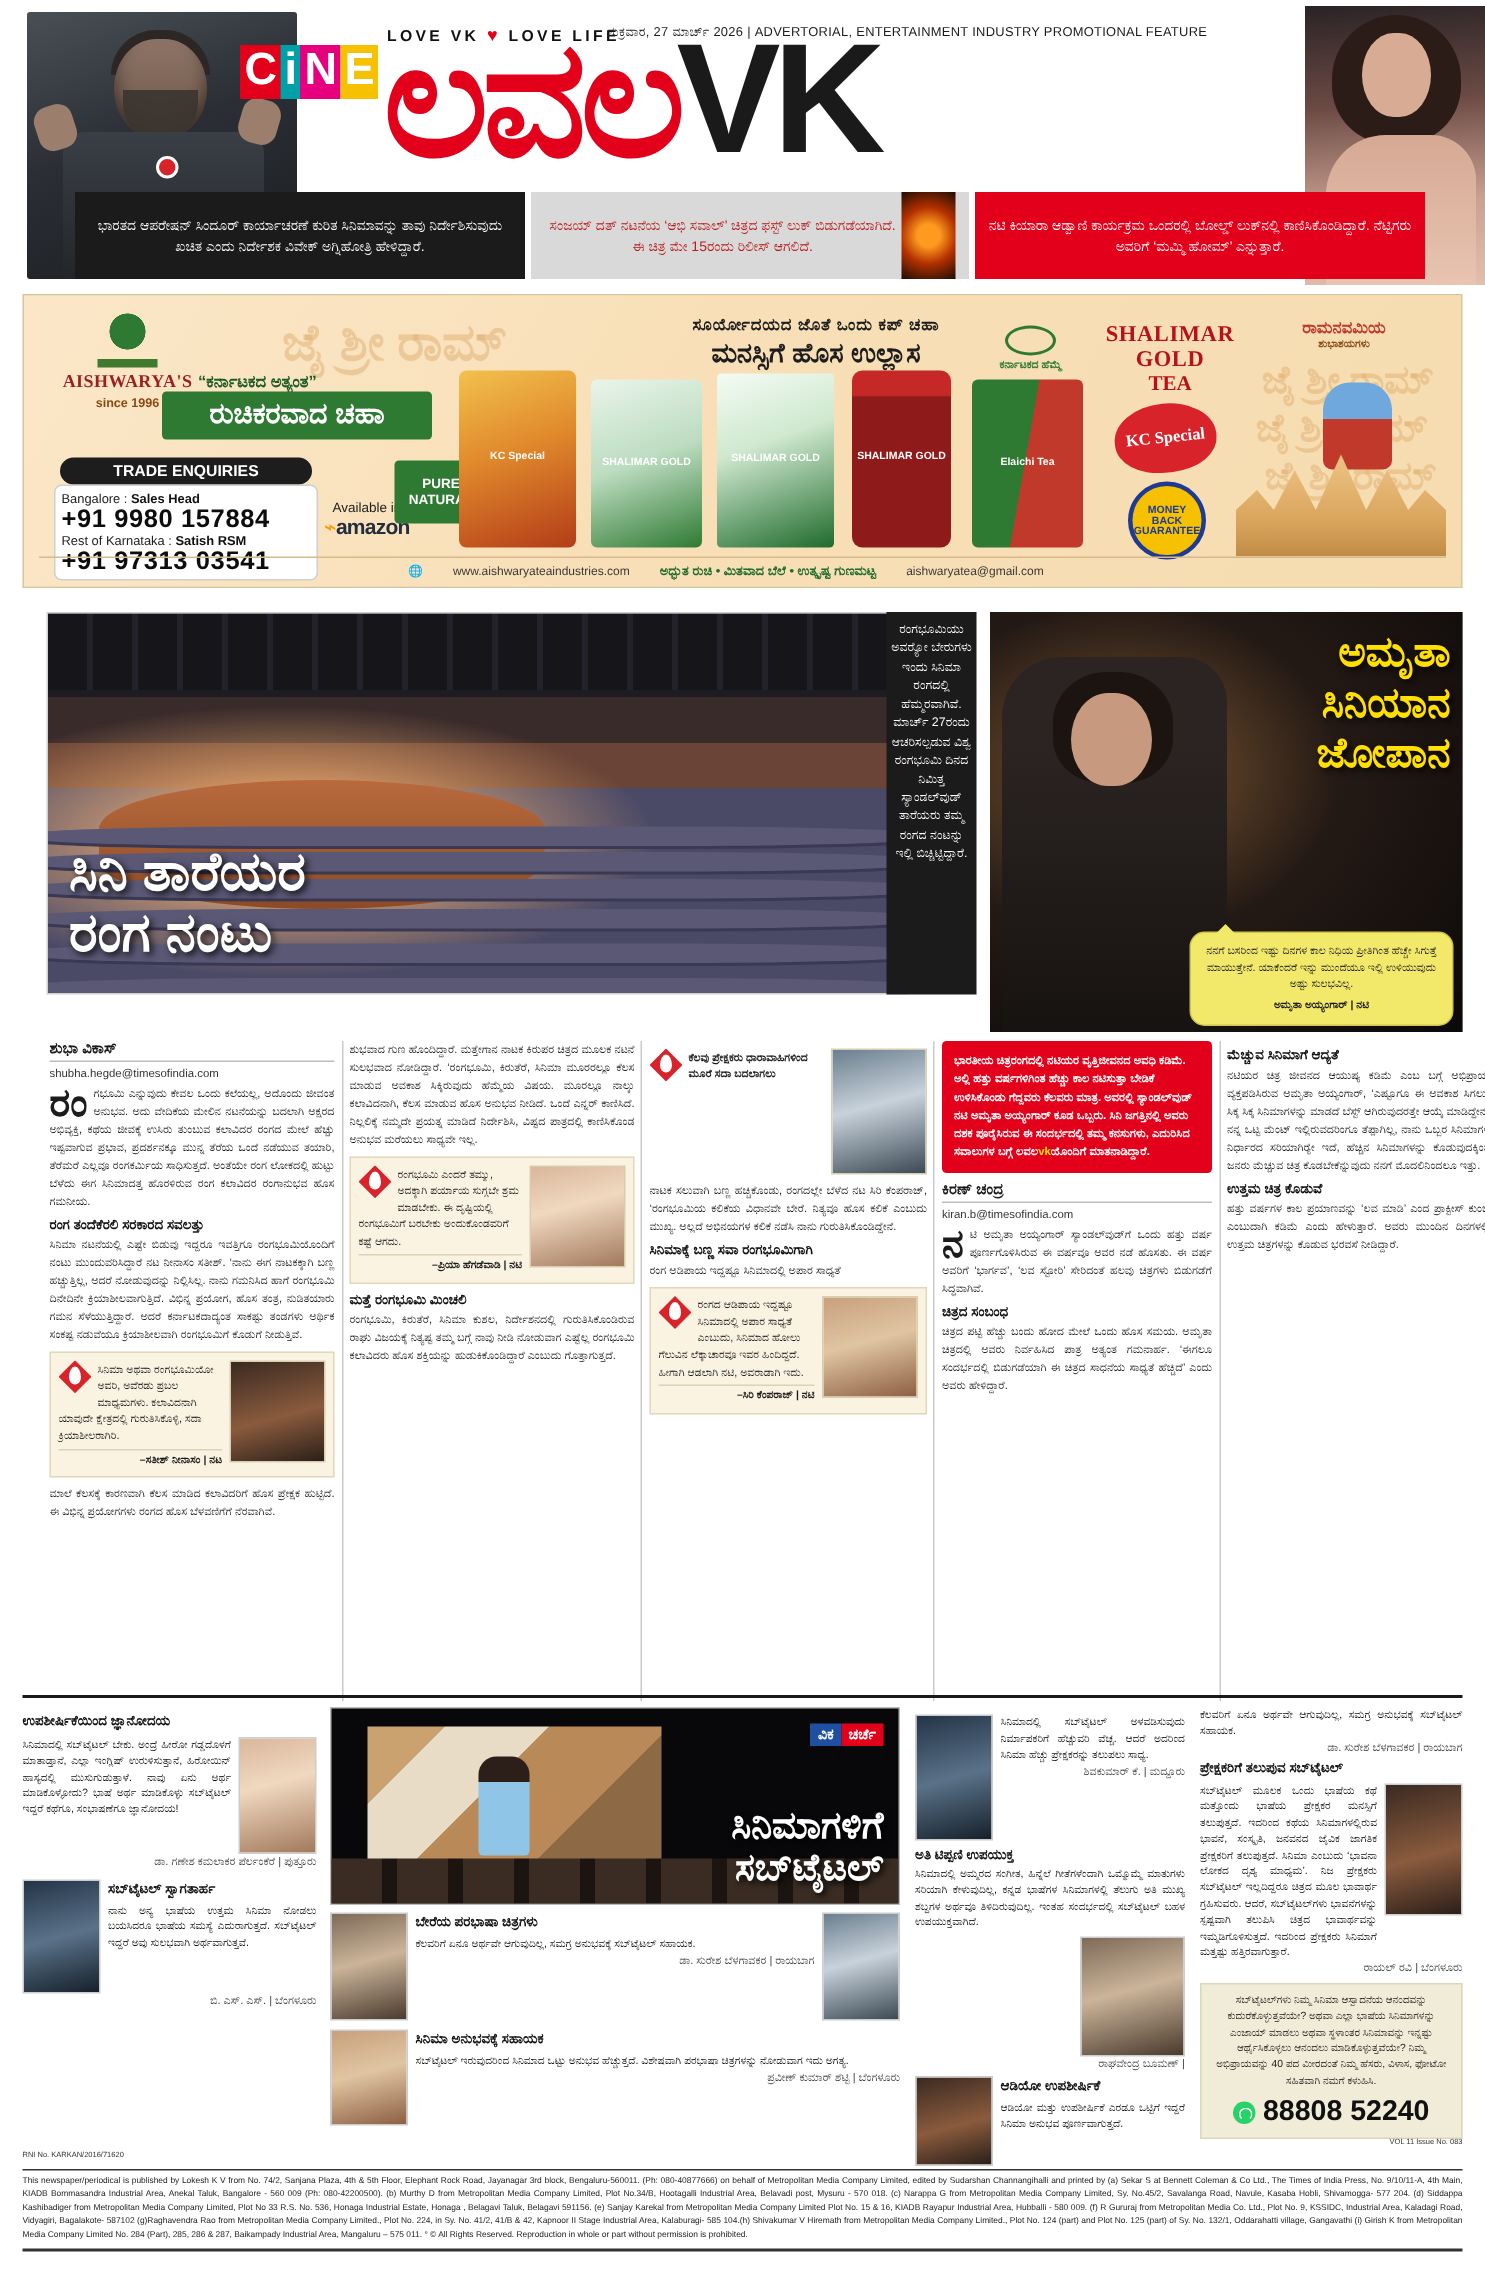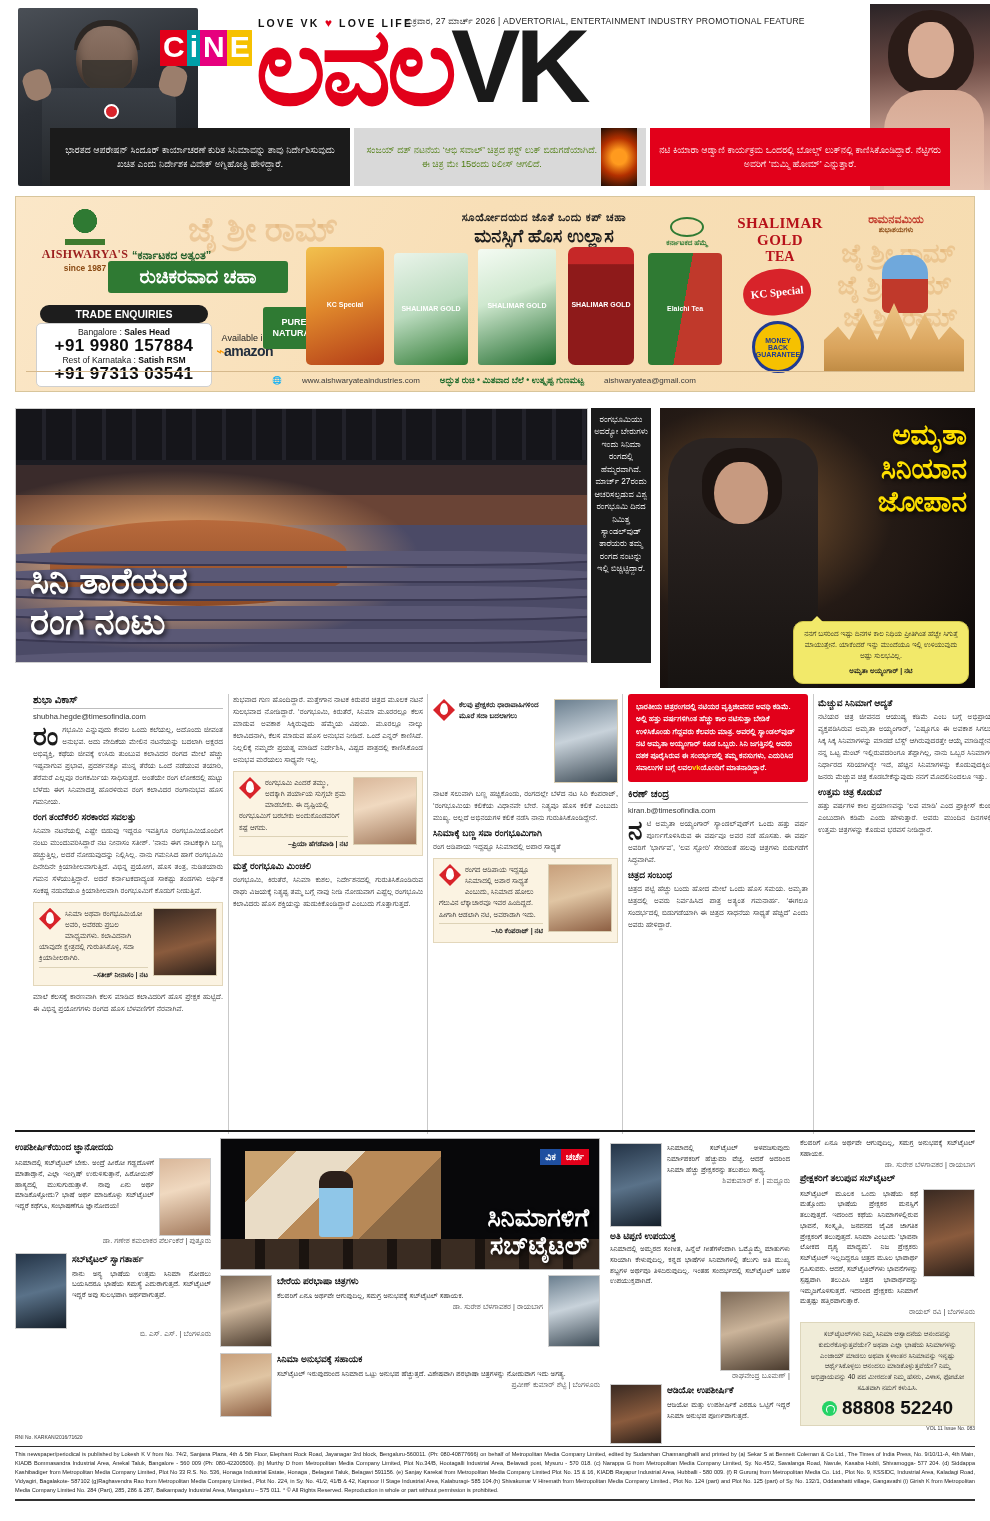--- a/index.html
+++ b/index.html
@@ -94,21 +94,21 @@
     margin-left:4px; letter-spacing:-4px;
   }
   .vk-logo {
     font-family:"Liberation Sans",sans-serif; font-size:104px; font-weight:900;
     color:#1a1a1a; line-height:.86; letter-spacing:-5px; margin-left:-2px;
   }
 
   .mh-strip { position:absolute; left:0; top:128px; width:990px; height:58px; display:flex; gap:4px; padding-left:50px; }
   .strip-item { position:relative; height:58px; display:flex; align-items:center; }
   .strip-a { width:300px; background:#1b1b1b; color:#fff; padding:5px 15px; }
-  .strip-b { width:292px; background:#d9d9d9; color:#4d7c0f; padding:5px 9px; }
+  .strip-b { width:292px; background:#d9d9d9; color:#b91c1c; padding:5px 9px; }
   .strip-b-img { width:42px; height:58px; background:radial-gradient(circle at 50% 50%, #ff9a1e 0 22%, #b33000 55%, #1c0d05 100%); }
   .strip-c { width:300px; background:#e2001a; color:#fff; padding:5px 9px; }
   .strip-txt { font-size:9.3px; line-height:1.55; text-align:center; width:100%; }
 
   
   .ad {
     position:absolute; left:15px; top:196px; width:960px; height:196px;
     background: linear-gradient(120deg,#fbe7c8 0%, #f8dfb7 45%, #f6dcb0 100%);
     border:1px solid #d8c59b; overflow:hidden;
   }
@@ -134,21 +134,21 @@
     position:absolute; left:92px; top:64px; width:180px; padding:5px 10px;
     background:#2f7a33; color:#fff; font-size:19px; font-weight:700; border-radius:3px; text-align:center;
   }
   .ad-trade {
     position:absolute; left:24px; top:108px; width:168px;
     background:#1d1d1d; color:#fff; border-radius:12px;
     font-size:10.5px; text-align:center; padding:3px 0; font-weight:600;
   }
   .ad-phonebox {
     position:absolute; left:20px; top:126px; width:176px;
-    background:#fff; border:1px solid #cfcfcf; border-radius:5px; padding:3px 4px; text-align:center;
+    background:#fff; border:1px solid #cfcfcf; border-radius:5px; padding:3px 4px; text-align:left;
   }
   .ad-pl { font-size:8.6px; color:#222; }
   .ad-pl b { color:#111; }
   .ad-pn { font-size:17px; font-weight:900; color:#0d0d0d; letter-spacing:.4px; line-height:1.05; }
   .ad-amazon { position:absolute; left:200px; top:136px; font-size:9px; color:#222; text-align:center; }
   .ad-amazon .amz { font-size:14px; font-weight:700; color:#232f3e; letter-spacing:-.5px; }
   .ad-amazon .amz i { color:#ff9900; font-style:normal; }
   .ad-pure {
     position:absolute; left:247px; top:110px; width:62px; height:42px;
     background:#2f7a33; color:#fff; font-size:9px; font-weight:700; text-align:center;
@@ -197,21 +197,21 @@
   .ad-footline {
     position:absolute; left:10px; right:10px; bottom:4px; height:16px;
     border-top:1px solid #d6b98c; display:flex; align-items:center; gap:20px; padding-top:2px;
   }
   .ad-web { font-size:8px; color:#3a3a3a; margin-left:246px; }
   .ad-tags { font-size:8.6px; color:#1f6b2c; font-weight:700; }
   .ad-mail { font-size:8px; color:#3a3a3a; }
 
   
   .hero { position:absolute; left:15px; top:400px; width:960px; height:290px; }
-  .hero-left { position:absolute; left:0; top:8px; width:573px; height:255px; border:1px solid #cfcfcf; overflow:hidden; }
+  .hero-left { position:absolute; left:16px; top:8px; width:573px; height:255px; border:1px solid #cfcfcf; overflow:hidden; }
   .theatre {
     position:absolute; inset:0;
     background:
       radial-gradient(ellipse at 28% 60%, rgba(255,186,120,.65) 0 18%, rgba(255,170,90,0) 42%),
       linear-gradient(180deg,#1c1c22 0 22%, #3a2b2b 22% 34%, #6a4436 34% 46%, #4b4a66 46% 100%);
   }
   .seatrow { position:absolute; left:-4%; width:108%; height:13px; background:#5a5875; border-radius:50%/90%; box-shadow:0 2px 0 #3a3852; }
   .stage { position:absolute; left:6%; top:44%; width:52%; height:34%; background:linear-gradient(180deg,#b86a3c,#8c4a26); border-radius:50%/38%; }
   .rig { position:absolute; left:0; top:0; width:100%; height:20%; background:repeating-linear-gradient(90deg,#15151a 0 26px,#22222a 26px 30px); }
   .hero-title {
@@ -398,21 +398,21 @@
 
   <div class="ad">
     <div class="ad-ghost ad-g1">ಜೈ ಶ್ರೀ ರಾಮ್</div>
     <div class="ad-ghost ad-g2">ಜೈ ಶ್ರೀ ರಾಮ್</div>
     <div class="ad-ghost ad-g3">ಜೈ ಶ್ರೀ ರಾಮ್</div>
     <div class="ad-ghost ad-g4">ಜೈ ಶ್ರೀ ರಾಮ್</div>
 
     <div class="ad-logo">
       <div class="ad-tree"></div>
       <div class="ad-brand">AISHWARYA'S</div>
-      <div class="ad-since">since 1987</div>
+      <div class="ad-since">since 1996</div>
     </div>
 
     <div class="ad-quote">“ಕರ್ನಾಟಕದ ಅತ್ಯಂತ”</div>
     <div class="ad-ruchi">ರುಚಿಕರವಾದ ಚಹಾ</div>
 
     <div class="ad-trade">TRADE ENQUIRIES</div>
     <div class="ad-phonebox">
       <div class="ad-pl">
         <span>Bangalore : </span><b>Sales Head</b>
       </div>

